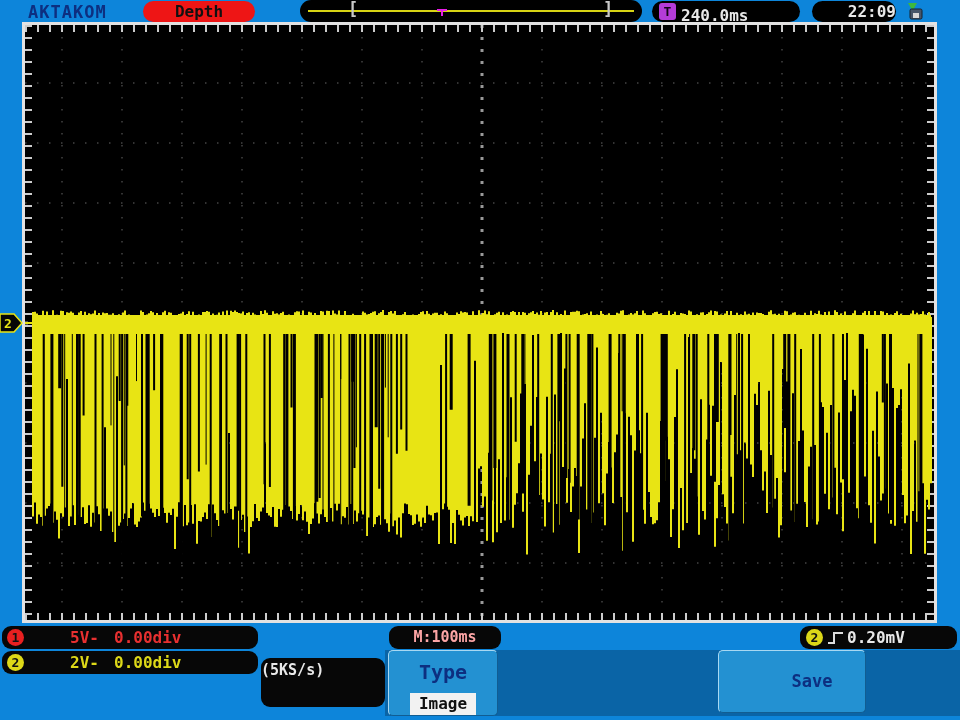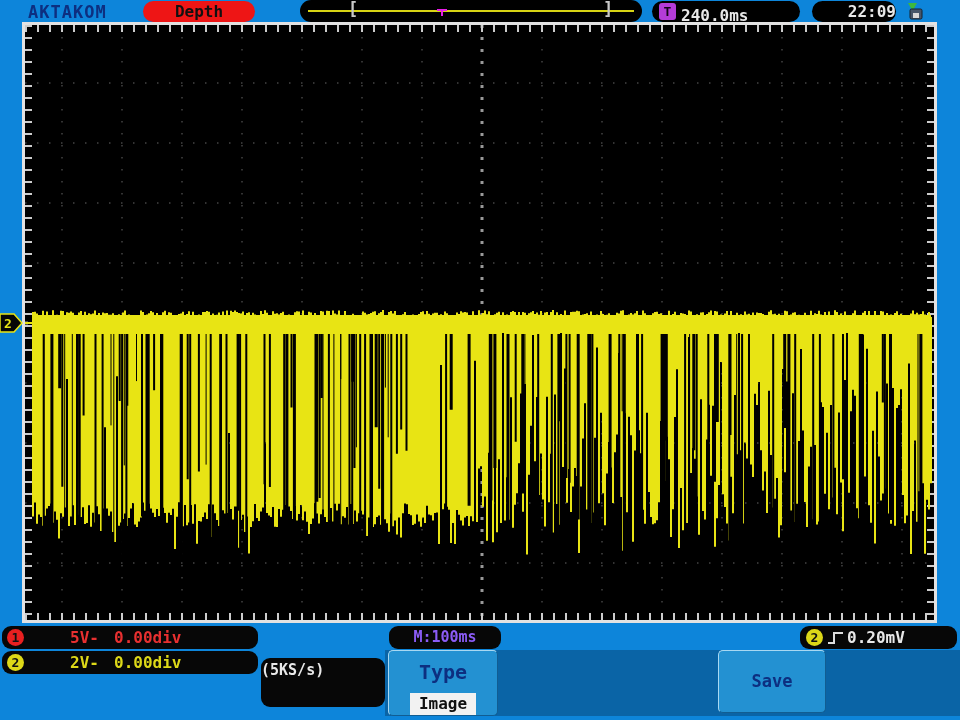--- a/index.html
+++ b/index.html
@@ -116,33 +116,33 @@
   <div class="blk chrow ch2txt" style="left:2px;top:651px;width:256px;height:23px;">
     <span class="cir yel">2</span>
     <span class="coup">2V-</span>
     <span class="val">0.00div</span>
   </div>
 
   <div class="blk acq" style="left:261px;top:626px;width:124px;height:48px;">
     <div>(5KS/s)</div>
   </div>
 
-  <div class="blk mpill" style="left:389px;top:626px;width:112px;height:23px;color:#8b5cf6;font-weight:bold;">M:100ms</div>
+  <div class="blk mpill" style="left:389px;top:626px;width:112px;height:23px;color:#fca5a5;font-weight:bold;">M:100ms</div>
 
   <div class="blk trigpill" style="left:800px;top:626px;width:157px;height:23px;color:#e8e8e8;font-size:16px;font-weight:bold;">
     <span class="cir yel">2</span>
     <span style="position:absolute;left:26px;top:4px;">
       <svg width="20" height="16">
           <path d="M2 13 H8 V3 H17" fill="none" stroke="#dddddd" stroke-width="2"></path>
         </svg>
     </span>
     <span class="lvl">0.20mV</span>
   </div>
 
 
   <div class="panel" style="left:388px;top:650px;width:108px;height:64px;">
     <div class="menu-title">Type</div>
     <div class="menu-sel">Image</div>
   </div>
 
-  <div class="panel save-btn" style="left:718px;top:650px;width:106px;height:61px;">Save</div>
+  <div class="panel save-btn" style="left:718px;top:650px;width:106px;height:61px;padding-left:40px;">Save</div>
 
 </div>
 
 </body></html>

